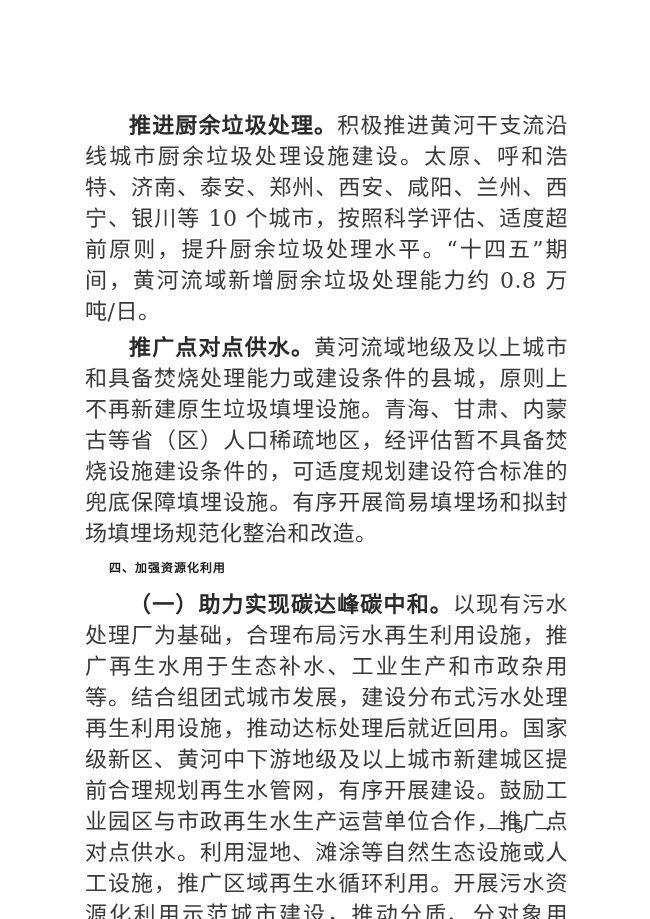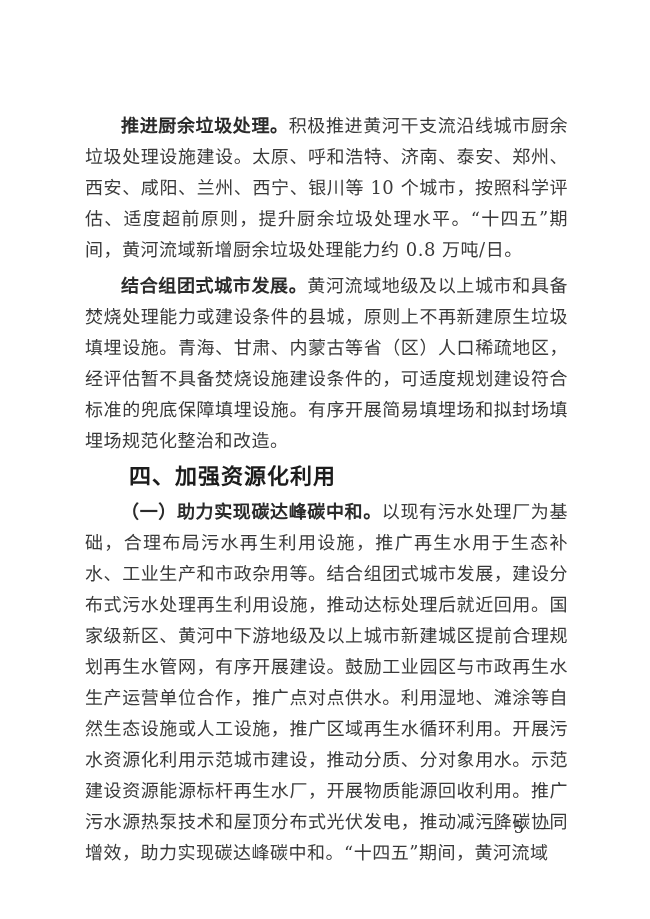--- a/index.html
+++ b/index.html
@@ -18,35 +18,35 @@
     font-family: "DejaVu Serif", "Liberation Serif", serif;
   }
   .page-body {
     position: absolute;
     left: 85px;
     top: 110px;
     width: 483px;
   }
   .para {
     margin: 0 0 5px 0;
-    font-size: 18px;
+    font-size: 22px;
     line-height: 31px;
     color: #3a3a3a;
     text-align: justify;
     text-indent: 2em;
     letter-spacing: 0.5px;
   }
   .para .lead {
     font-weight: bold;
     color: #2b2b2b;
   }
   .section-heading {
     margin: 0 0 4px 0;
-    font-family: Liberation Sans, sans-serif;
-    font-size: 22px;
+    font-family: Liberation Mono, monospace;
+    font-size: 12px;
     line-height: 31px;
     font-weight: bold;
     color: #1c1c1c;
     text-indent: 2em;
     letter-spacing: 1px;
   }
   .page-number {
     position: absolute;
     top: 817px;
     right: 96px;
@@ -58,21 +58,21 @@
   }
 </style>
 </head>
 <body>
 
 <div class="page">
   <div class="page-body">
 
     <p class="para"><span class="lead">推进厨余垃圾处理。</span><span>积极推进黄河干支流沿线城市厨余垃圾处理设施建设。太原、呼和浩特、济南、泰安、郑州、西安、咸阳、兰州、西宁、银川等 10 个城市，按照科学评估、适度超前原则，提升厨余垃圾处理水平。“十四五”期间，黄河流域新增厨余垃圾处理能力约 0.8 万吨/日。</span></p>
 
-    <p class="para"><span class="lead">结合组团式城市发展。</span><span>黄河流域地级及以上城市和具备焚烧处理能力或建设条件的县城，原则上不再新建原生垃圾填埋设施。青海、甘肃、内蒙古等省（区）人口稀疏地区，经评估暂不具备焚烧设施建设条件的，可适度规划建设符合标准的兜底保障填埋设施。有序开展简易填埋场和拟封场填埋场规范化整治和改造。</span></p>
+    <p class="para"><span class="lead">推广点对点供水。</span><span>黄河流域地级及以上城市和具备焚烧处理能力或建设条件的县城，原则上不再新建原生垃圾填埋设施。青海、甘肃、内蒙古等省（区）人口稀疏地区，经评估暂不具备焚烧设施建设条件的，可适度规划建设符合标准的兜底保障填埋设施。有序开展简易填埋场和拟封场填埋场规范化整治和改造。</span></p>
 
     <h2 class="section-heading">四、加强资源化利用</h2>
 
     <p class="para"><span class="lead">（一）助力实现碳达峰碳中和。</span><span>以现有污水处理厂为基础，合理布局污水再生利用设施，推广再生水用于生态补水、工业生产和市政杂用等。结合组团式城市发展，建设分布式污水处理再生利用设施，推动达标处理后就近回用。国家级新区、黄河中下游地级及以上城市新建城区提前合理规划再生水管网，有序开展建设。鼓励工业园区与市政再生水生产运营单位合作，推广点对点供水。利用湿地、滩涂等自然生态设施或人工设施，推广区域再生水循环利用。开展污水资源化利用示范城市建设，推动分质、分对象用水。示范建设资源能源标杆再生水厂，开展物质能源回收利用。推广污水源热泵技术和屋顶分布式光伏发电，推动减污降碳协同增效，助力实现碳达峰碳中和。“十四五”期间，黄河流域</span></p>
 
   </div>
 
   <div class="page-number">— 5 —</div>
 </div>
 

